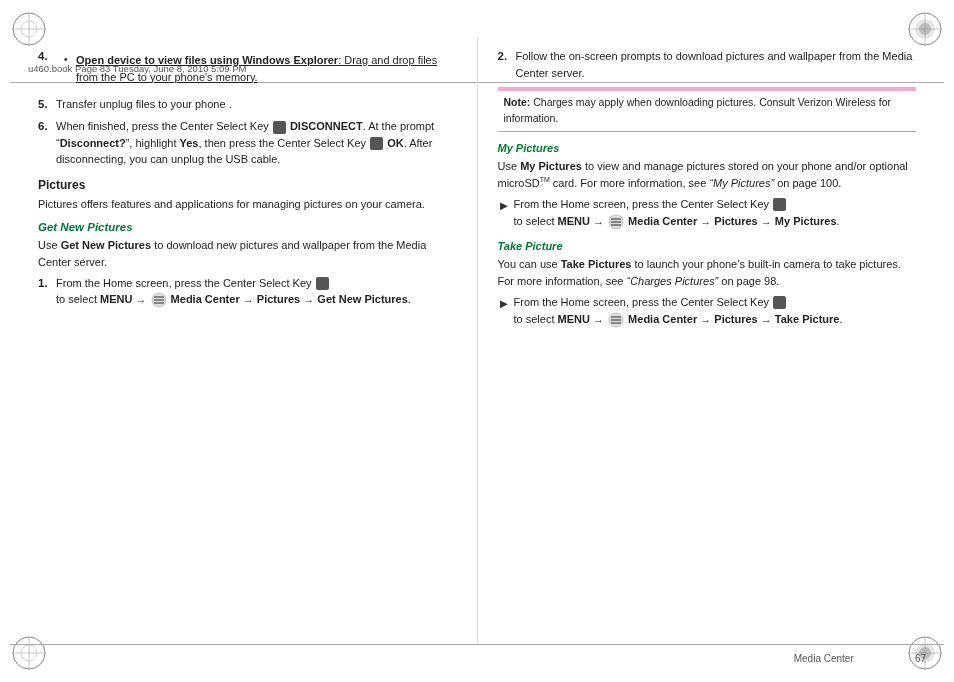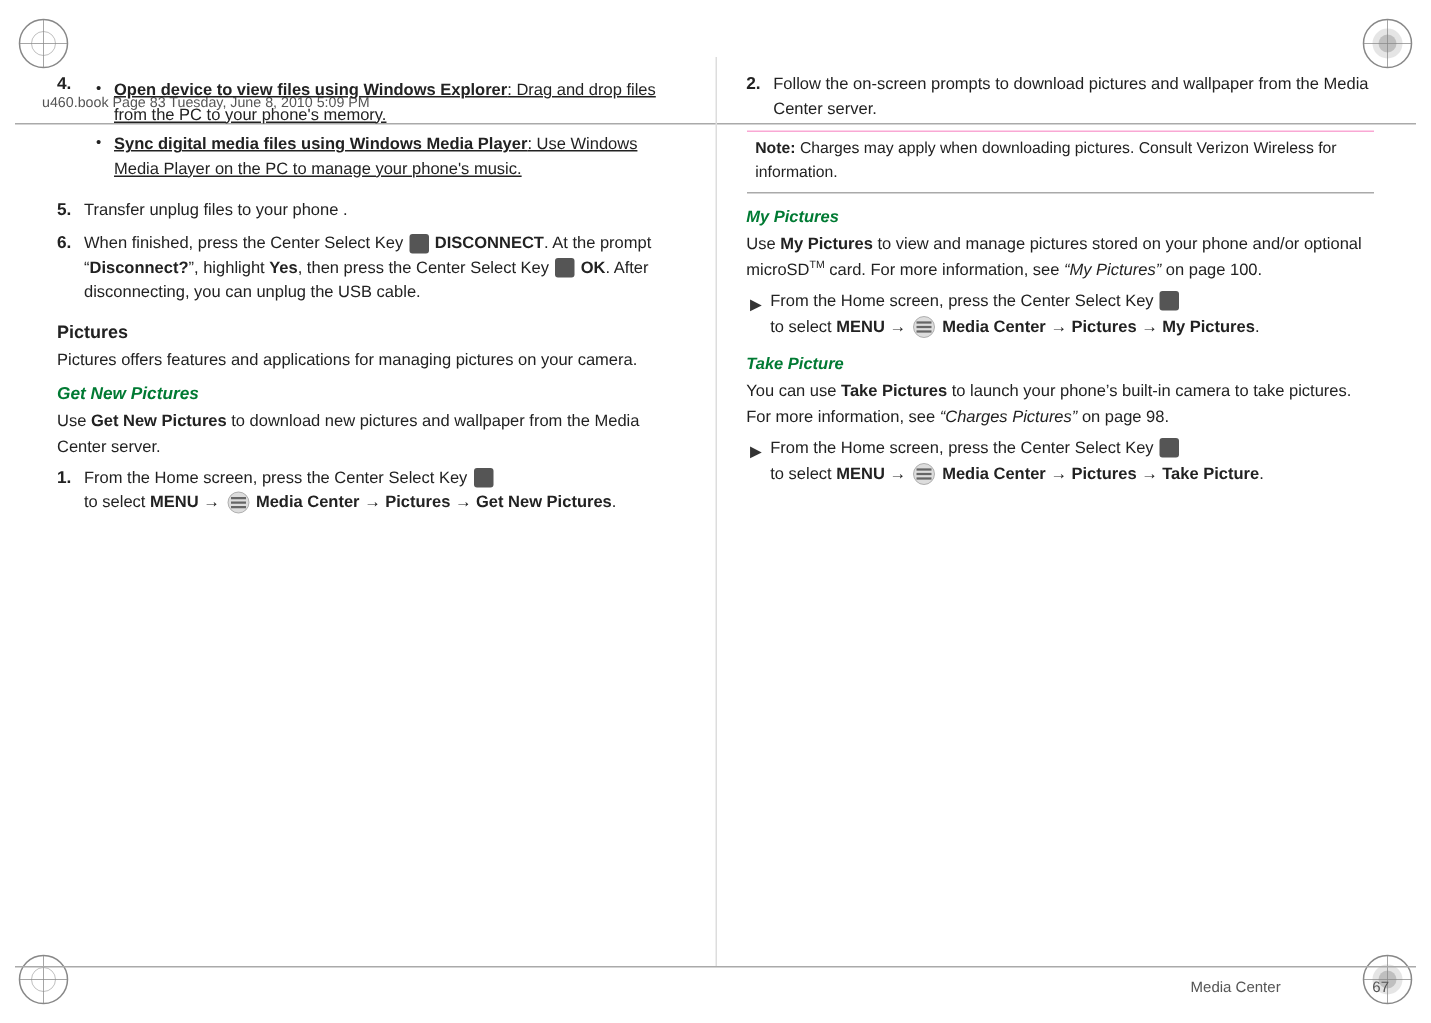--- a/index.html
+++ b/index.html
@@ -160,21 +160,21 @@
     .menu-icon {
       display: inline-block;
       width: 16px;
       height: 16px;
       vertical-align: middle;
       margin: 0 1px;
     }
 
     
     .note-box {
-      border-top: 1px solid #f9a8d4;
+      border-top: 4px solid #f9a8d4;
       border-bottom: 1px solid #aaa;
       padding: 4px 6px;
       margin: 0 0;
       font-size: 10.5px;
       line-height: 1.5;
     }
 
     .note-box .note-label {
       font-weight: bold;
     }
@@ -243,21 +243,20 @@
 <div class="content-area">
 
   <div class="left-column">
 
     <ul class="numbered-list">
       <li>
         <span class="num bold">4.</span>
         <span>
           <ul class="bullet-list">
             <li><span class="bold">Open device to view files using Windows Explorer</span><span>: Drag and drop files from the PC to your phone's memory.</span></li>
-            <li><span class="bold">Sync digital media files using Windows Media Player</span><span>: Use Windows Media Player on the PC to manage your phone's music.</span></li>
           </ul>
         </span>
       </li>
       <li>
         <span class="num bold">5.</span>
         <span>Transfer unplug files to your phone .</span>
       </li>
       <li>
         <span class="num bold">6.</span>
         <span>

